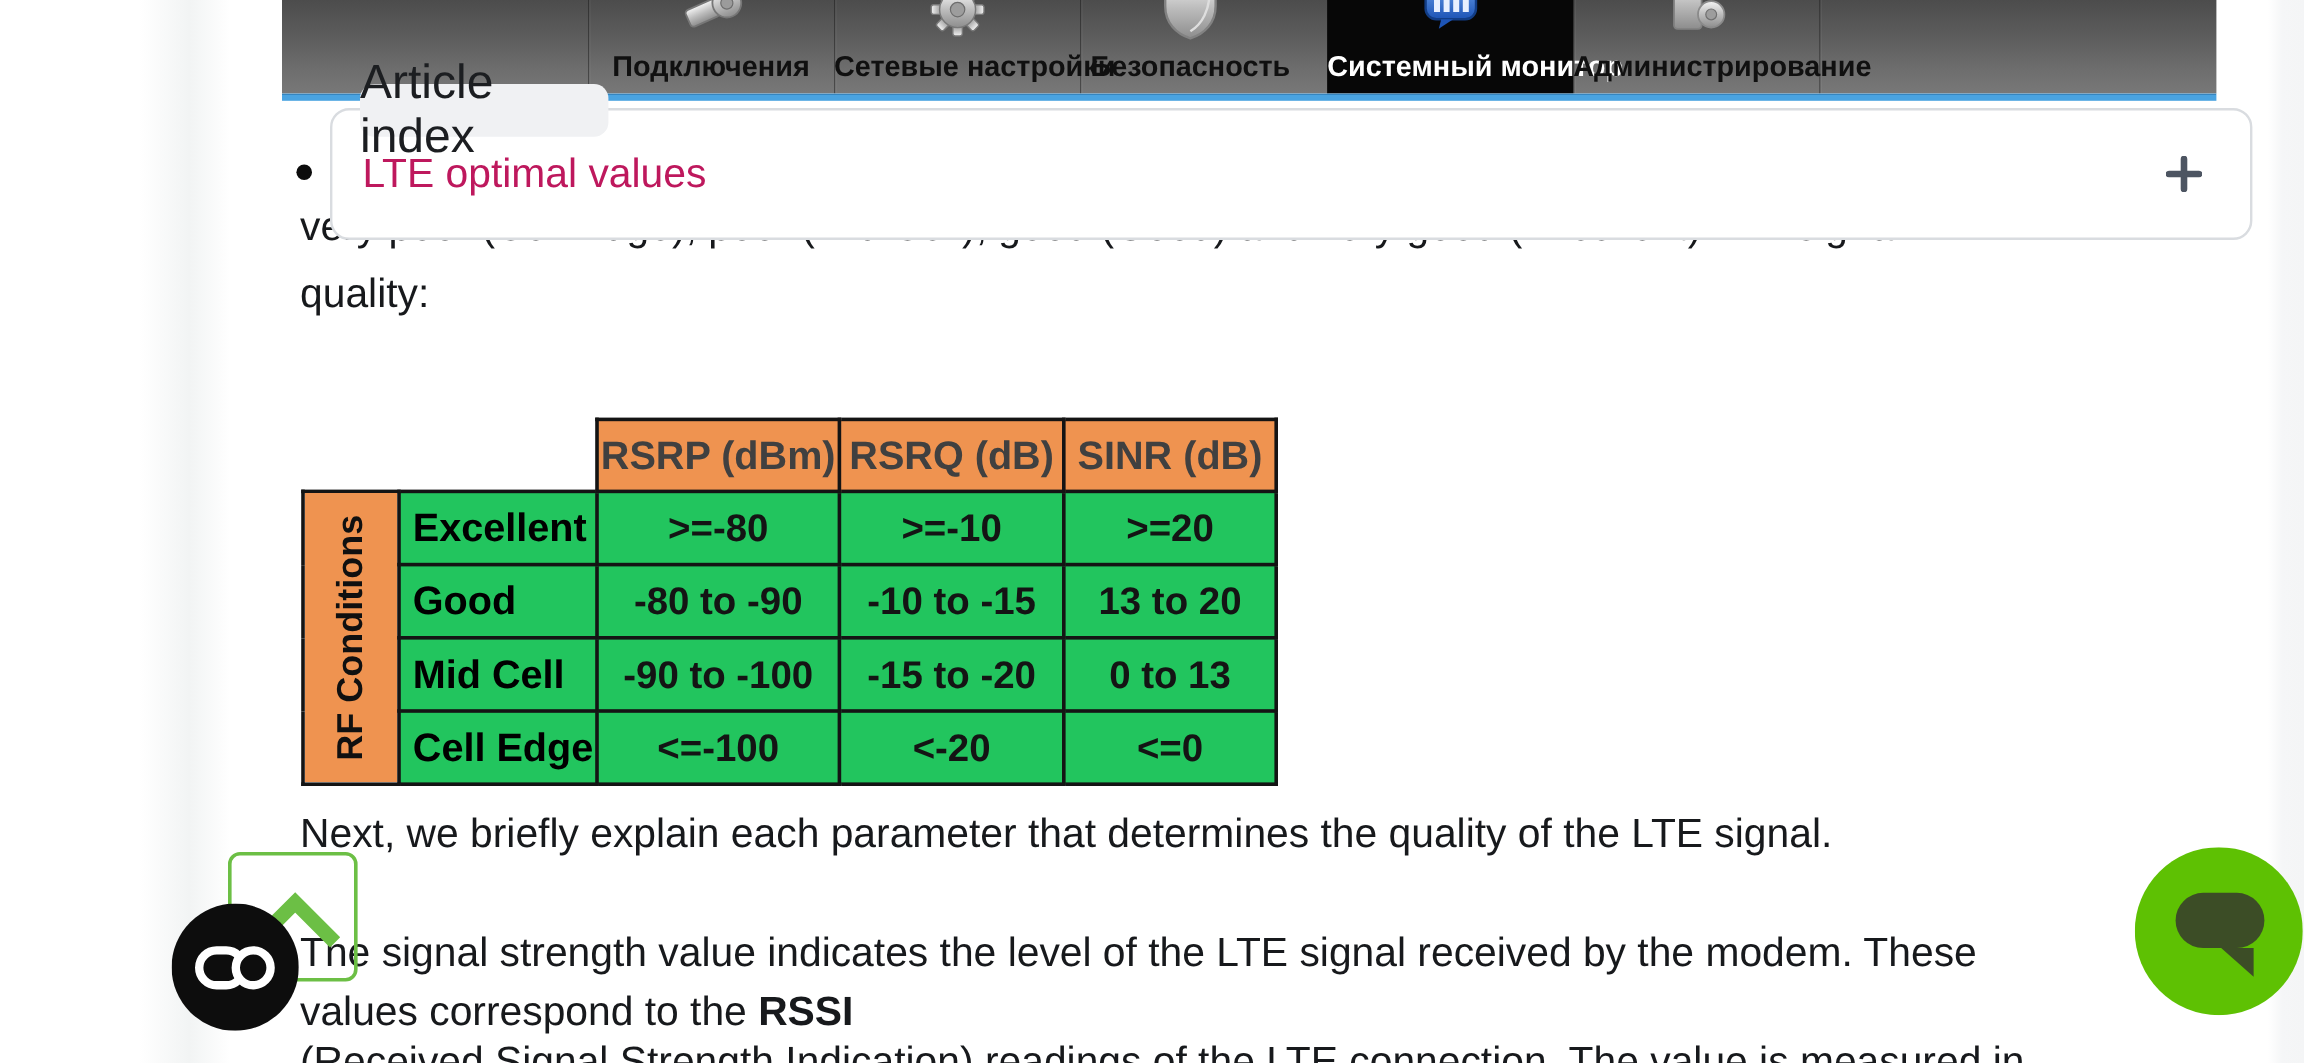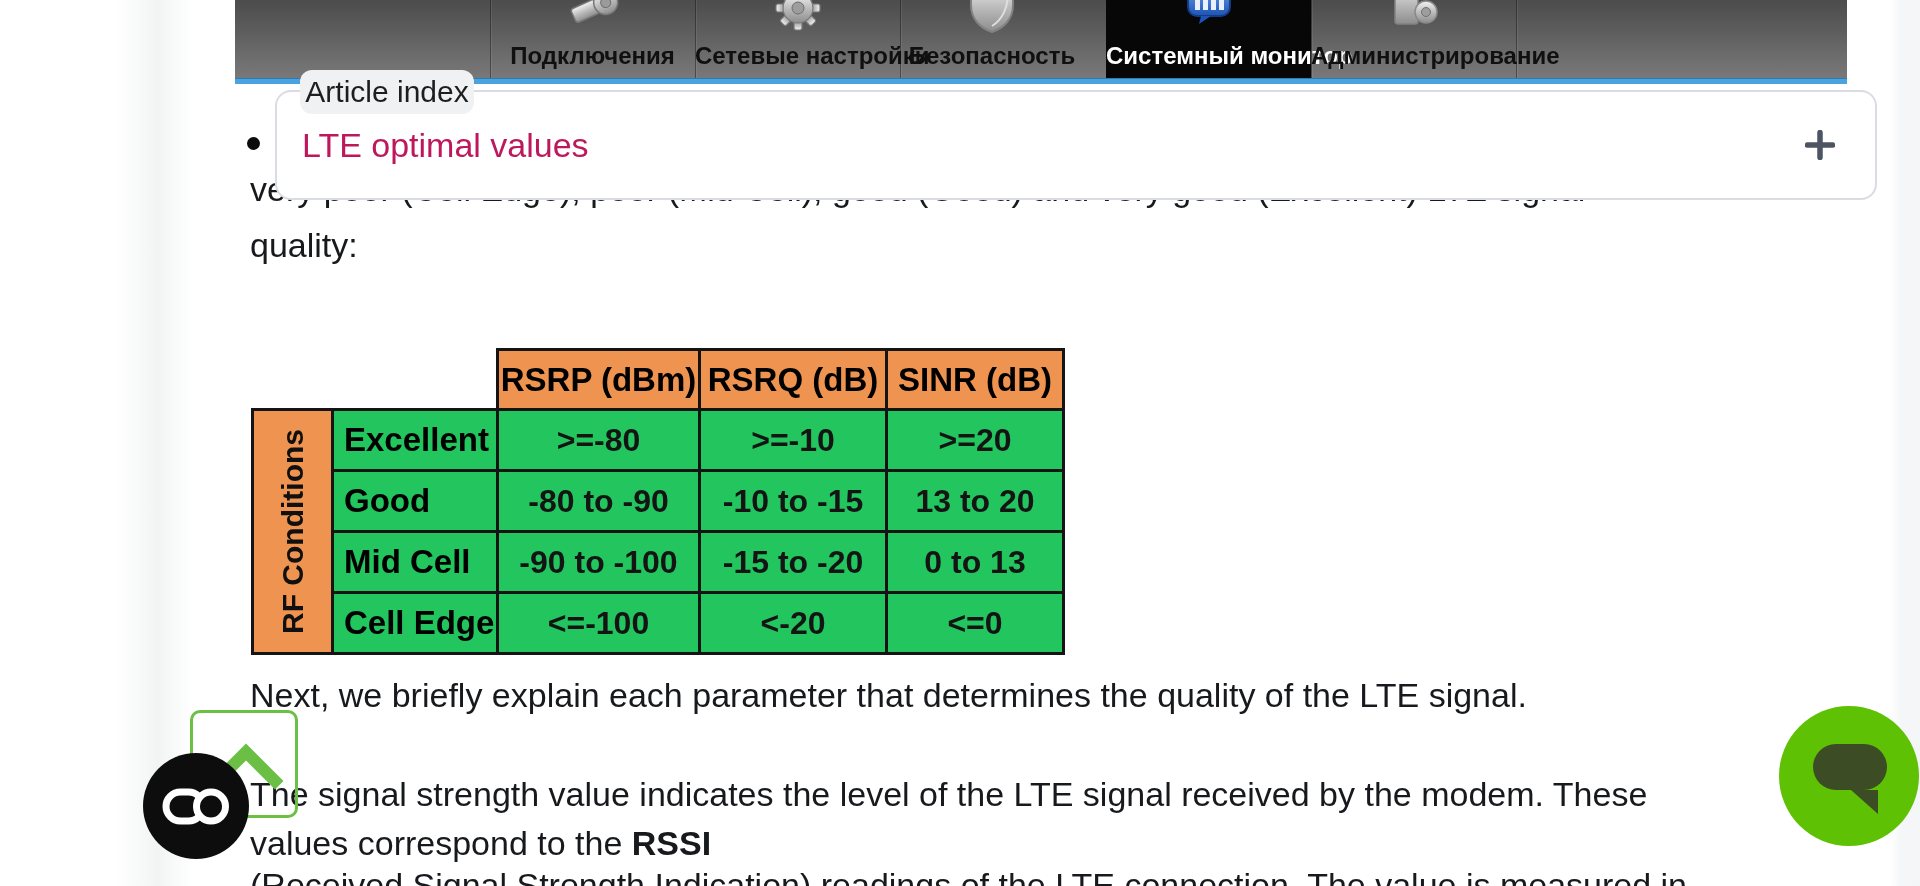--- a/index.html
+++ b/index.html
@@ -24,37 +24,37 @@
   .rtab.active .rlabel { color:#ffffff; }
   .rtab .ricon { position:absolute; top:-22px; left:50%; transform:translateX(-50%); width:56px; height:56px; }
   .rdiv { position:absolute; top:0; width:1px; height:78px; background:rgba(20,20,20,.45);
     box-shadow:1px 0 0 rgba(255,255,255,.08); }
 
   
   .clipline { position:absolute; left:250px; top:170px; z-index:1; font-size:34px; color:#17191c; white-space:nowrap; }
   .aindex-panel { position:absolute; left:275px; top:90px; width:1602px; height:110px; z-index:3;
     background:#ffffff; border:2px solid #d9dce0; border-radius:16px;
     display:flex; align-items:center; justify-content:space-between; padding:0 40px 0 25px; }
-  .aindex-badge { position:absolute; left:300px; top:70px; width:174px; height:44px; z-index:4;
+  .aindex-badge { position:absolute; left:300px; top:70px; width:207px; height:44px; z-index:4;
     background:#f0f1f3; border-radius:12px; display:flex; align-items:center; justify-content:center;
-    font-size:30px; color:#1c1e21; }
+    font-size:40px; color:#1c1e21; }
   .aindex-bullet { position:absolute; left:247px; top:137px; width:13px; height:13px; border-radius:50%;
     background:#0c0c0c; z-index:3; }
   .aindex-item-label { font-size:34px; color:#be185d; }
 
   
   .tline { position:absolute; left:250px; z-index:1; font-size:34px; color:#17191c; white-space:nowrap; }
   .b { font-weight:bold; }
 
   
   .sigtable { position:absolute; left:251px; top:348px; z-index:1; border-collapse:collapse;
     font-family:"Liberation Sans", sans-serif; }
   .sigtable td, .sigtable th { border:3px solid #141414; text-align:center; vertical-align:middle;
     background:#22c55e; padding:0; }
-  .sigtable th { font-size:33px; font-weight:bold; color:#000000; }
+  .sigtable th { font-size:33px; font-weight:bold; color:#404040; }
   .sigtable td.blank { border:none; background:transparent; }
   .sigtable .hrow { height:60px; }
   .sigtable .drow { height:61px; }
   .sigtable td.rl { font-size:33px; font-weight:bold; text-align:left; padding-left:10px; }
   .sigtable td.val { font-size:32px; font-weight:bold; color:#141414; }
   .sigtable td.rf { position:relative; }
   .rfv { position:absolute; inset:0; display:flex; align-items:center; justify-content:center;
     writing-mode:vertical-rl; transform:rotate(180deg); font-size:30px; font-weight:bold; color:#101010;
     white-space:nowrap; }
 

